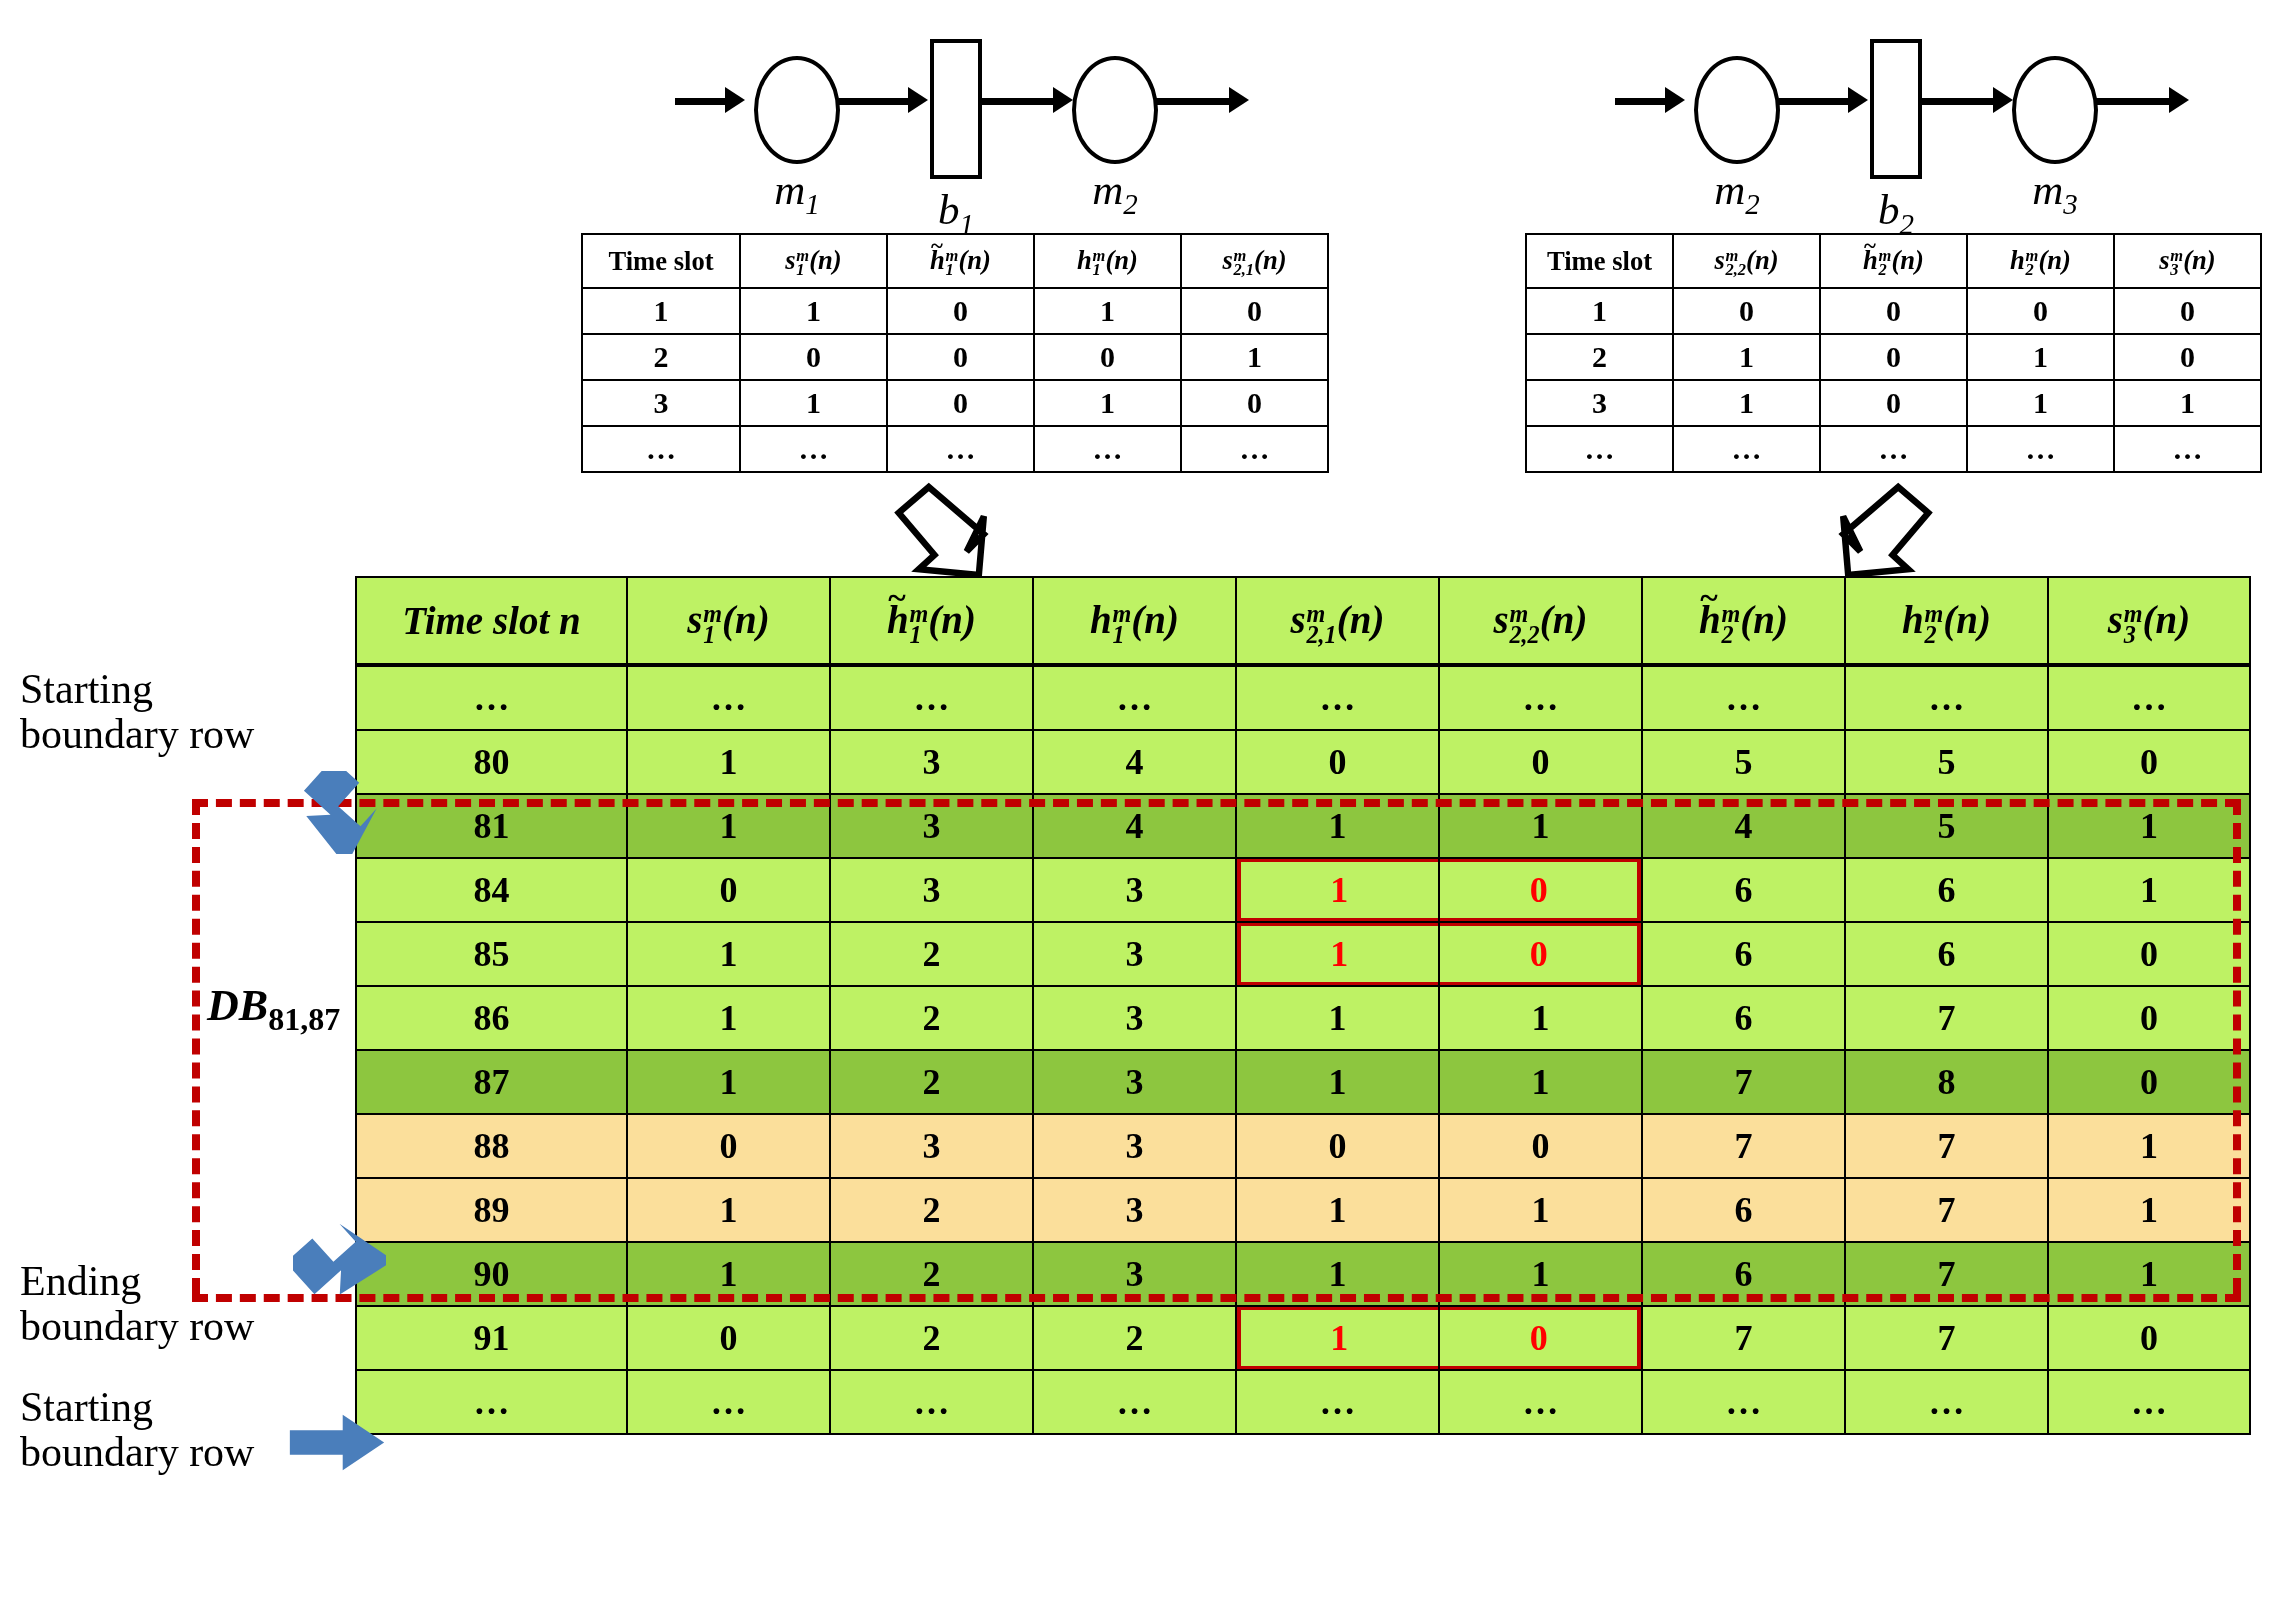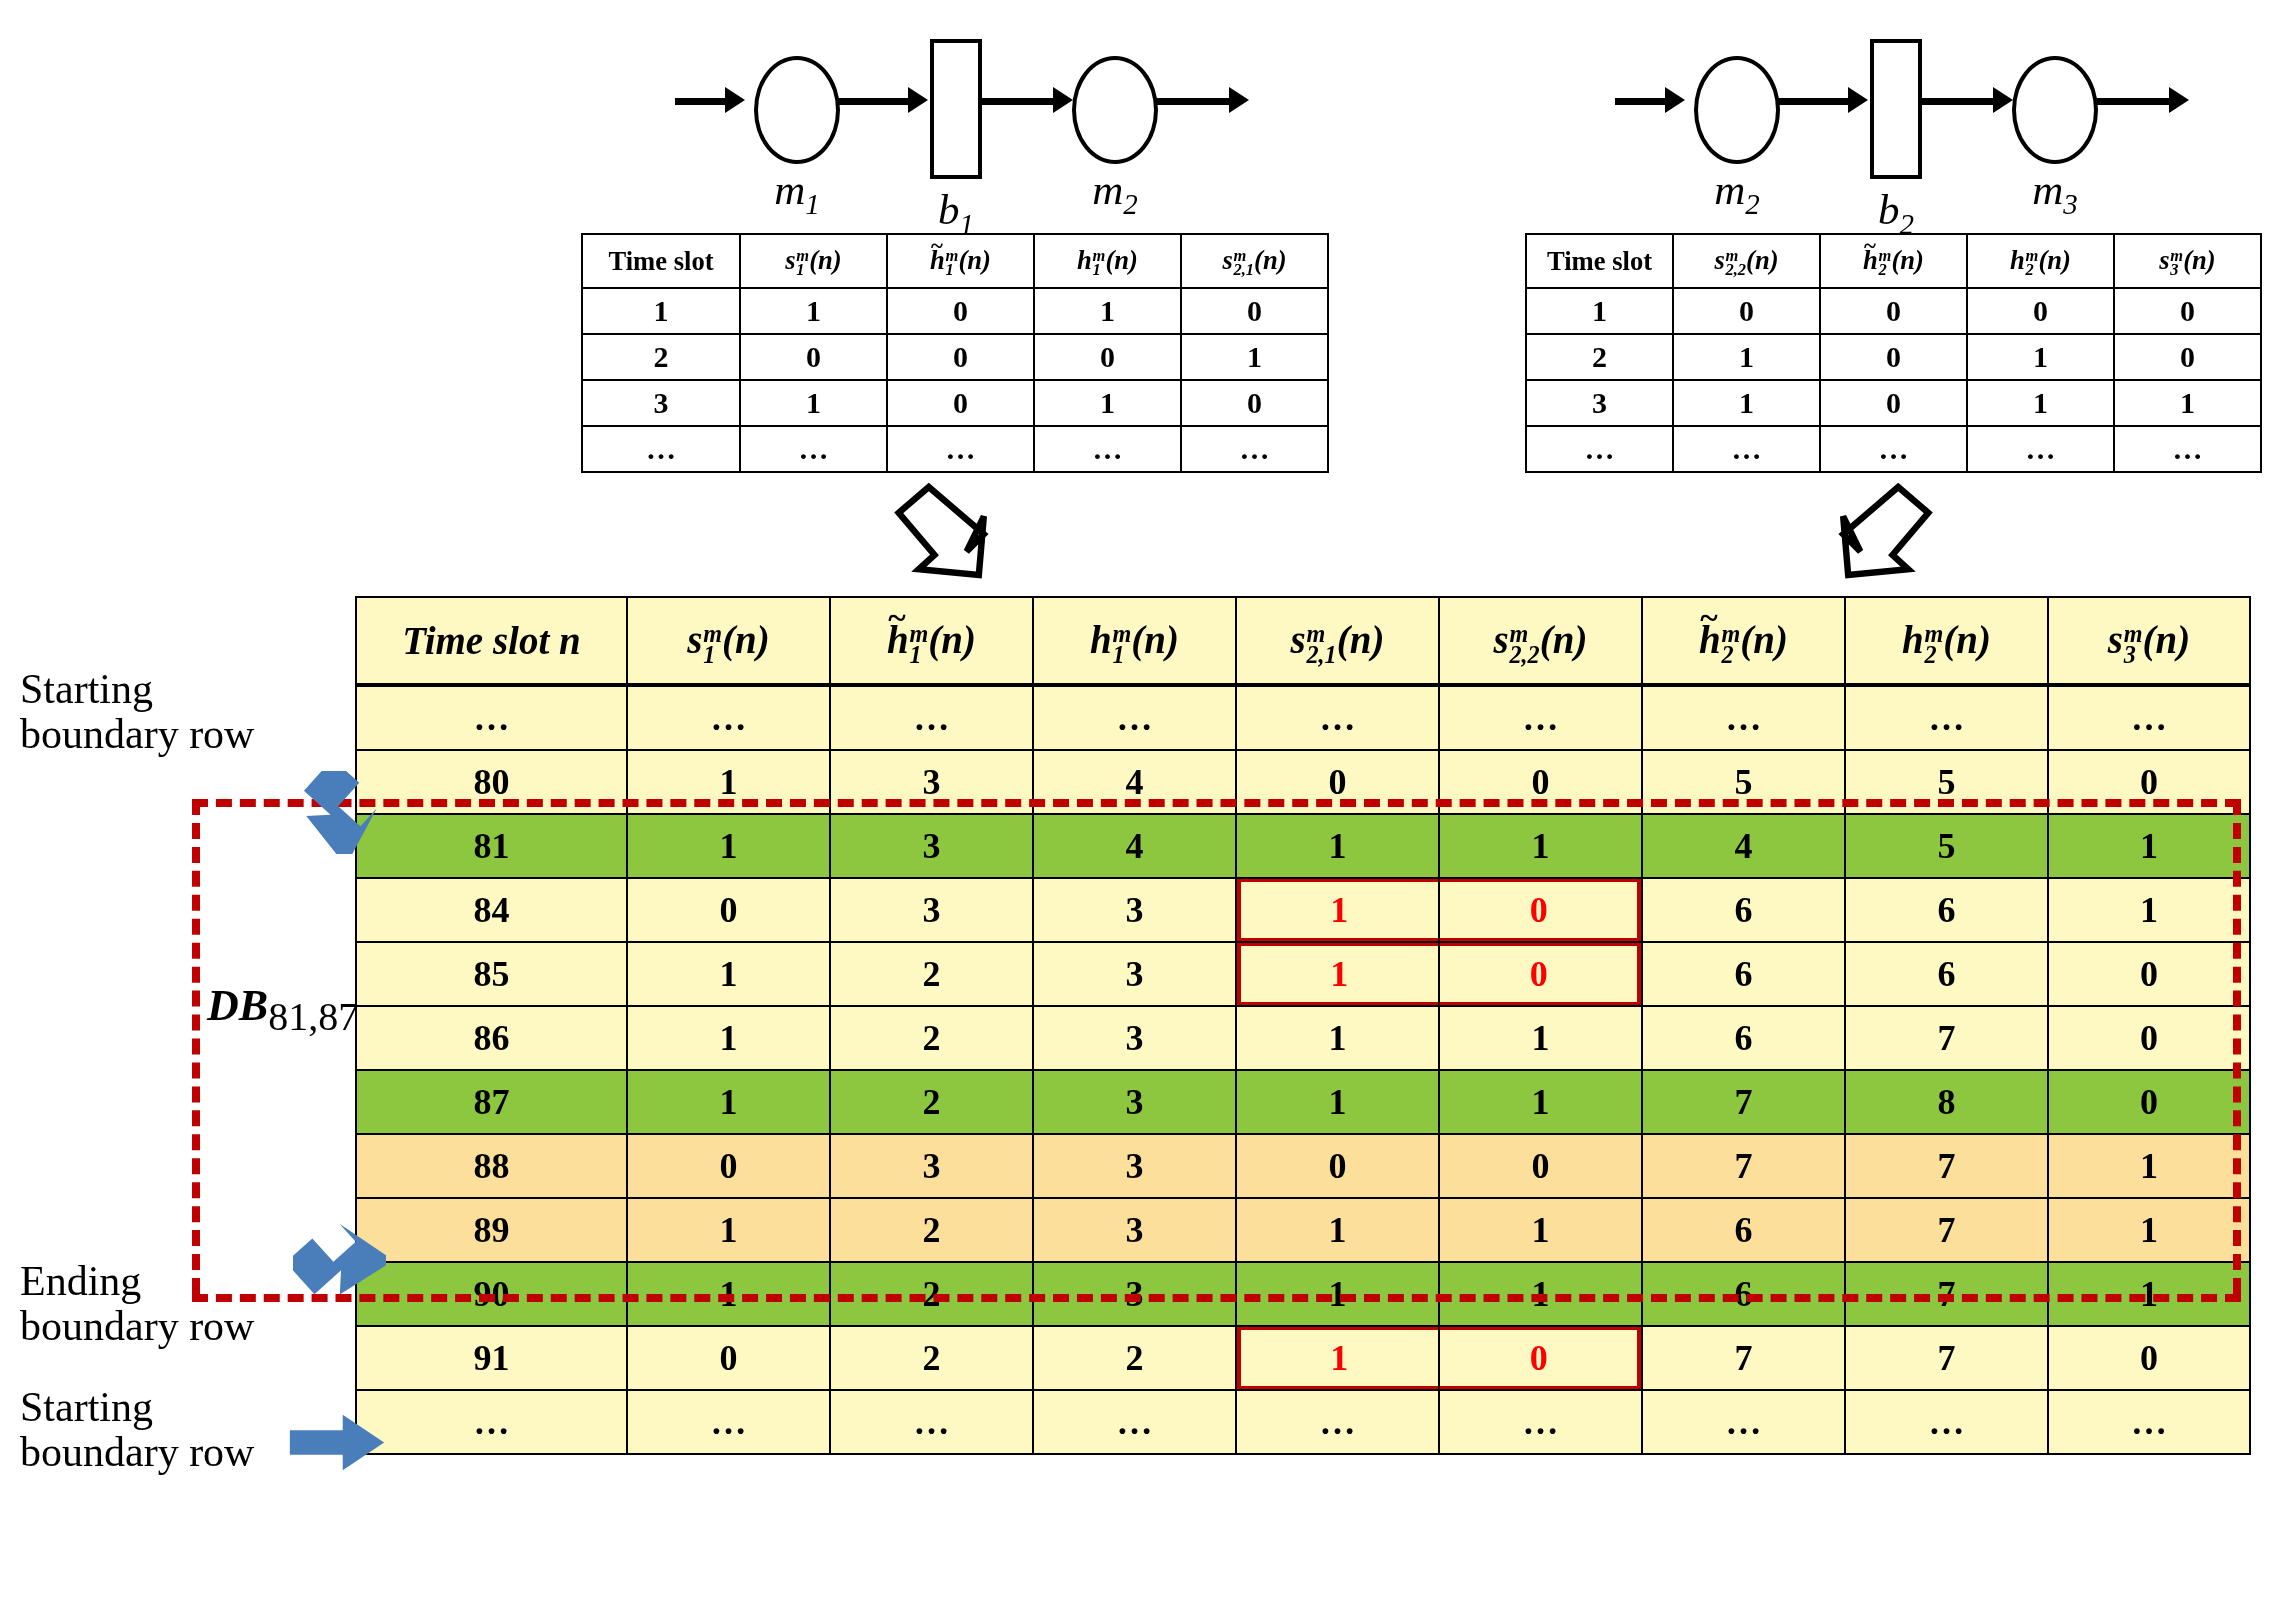--- a/index.html
+++ b/index.html
@@ -50,22 +50,22 @@
   .tilde-wrap .tld{
     position:absolute;left:50%;top:-0.52em;transform:translateX(-55%);
     font-size:0.86em;font-style:normal;
   }
 
   
   .block-arrow{position:absolute;}
 
   
   #main-table{
-    position:absolute;left:355px;top:596px;width:1894px;
-    border-collapse:collapse;table-layout:fixed;background:#fef9c3;
+    position:absolute;left:355px;top:576px;width:1894px;
+    border-collapse:collapse;table-layout:fixed;background:#bef264;
   }
   #main-table th,#main-table td{
     border:2.2px solid #000;text-align:center;vertical-align:middle;
     color:#000;font-weight:bold;padding:0;
   }
   #main-table thead th{font-size:39px;height:85px;border-bottom:4.3px solid #000;}
   #main-table tbody td{font-size:36px;height:62px;}
   #main-table tr.row-green td{background:#8dc63f;}
   #main-table tr.row-yellow td{background:#fbdf9b;text-align:center;}
   .cellmark{
@@ -78,21 +78,21 @@
 
   
   .side-label{
     position:absolute;font-weight:normal;font-size:42px;line-height:1.08;
     color:#000;text-align:left;
   }
   .db-label{
     position:absolute;font-size:44px;font-weight:bold;font-style:italic;color:#000;
     white-space:nowrap;
   }
-  .db-label .dbsub{font-size:40px;font-style:normal;font-weight:normal;vertical-align:sub;}
+  .db-label .dbsub{font-size:32px;font-style:normal;font-weight:bold;vertical-align:sub;}
 
   .dash-h{
     position:absolute;height:0;
     border-top:8px dashed #c00000;
   }
   .dash-v{
     position:absolute;width:0;
     border-left:8px dashed #c00000;
   }
   .blue-arrow{position:absolute;}

